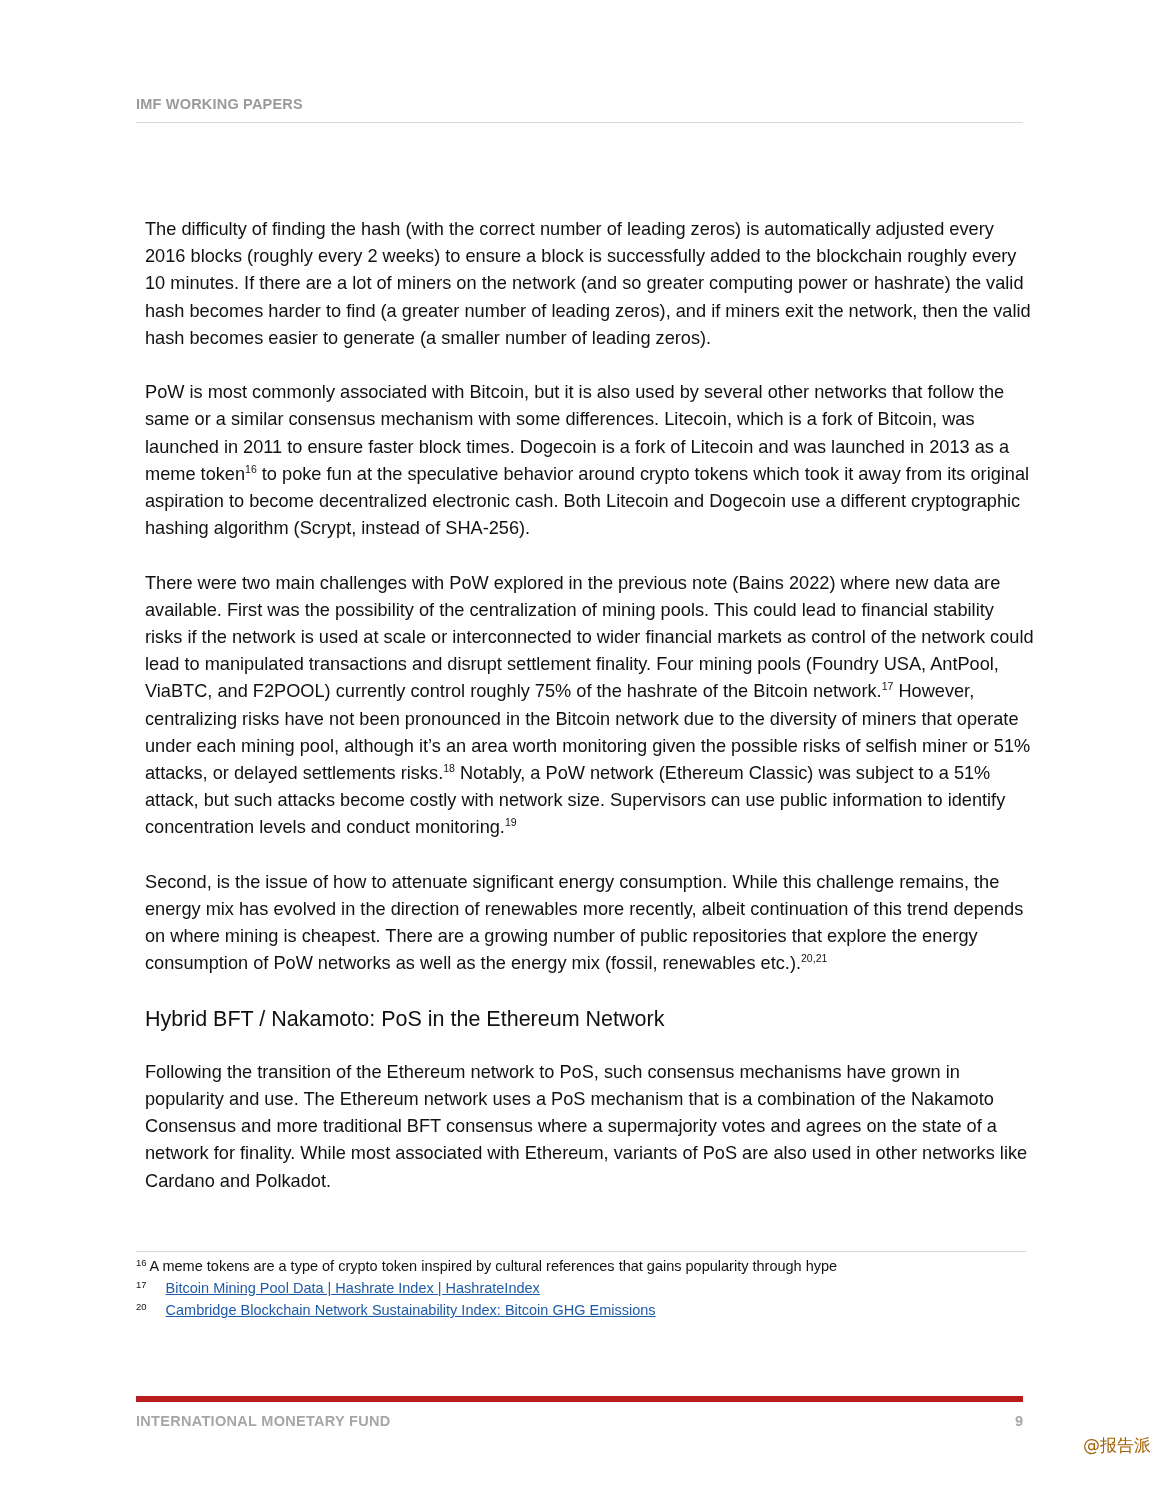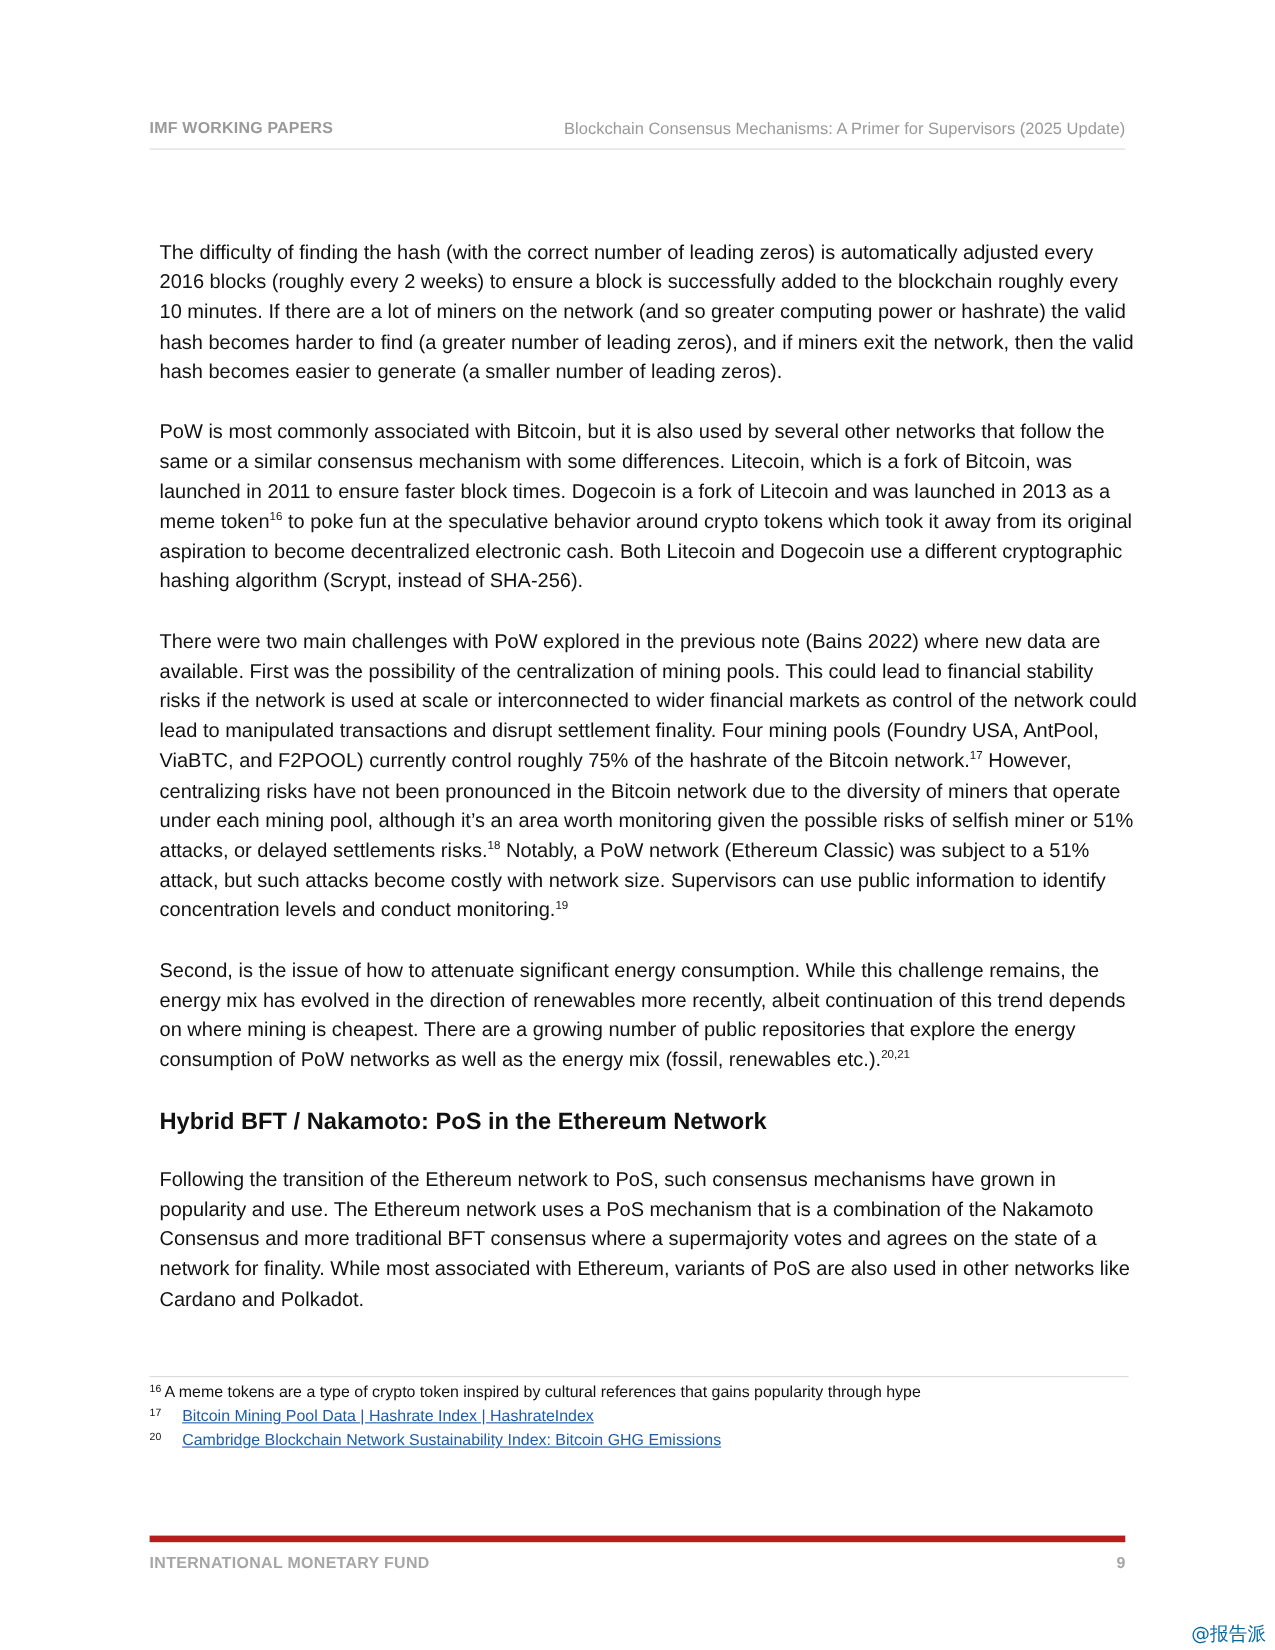--- a/index.html
+++ b/index.html
@@ -1,37 +1,36 @@
 <!DOCTYPE html>
 <html><head>
 <meta charset="utf-8">
 <style>
   html, body { margin: 0; padding: 0; background: #ffffff; }
   body { width: 1159px; height: 1500px; position: relative; font-family: "Liberation Sans", sans-serif; color: #1a1a1a; overflow: hidden; }
-  .header { position: absolute; left: 136px; top: 94px; width: 887px; height: 28px; border-bottom: 1px solid #d9d9d9; margin-top: 13px; }
+  .header { position: absolute; left: 136px; top: 94px; width: 887px; height: 28px; border-bottom: 1px solid #d9d9d9; }
   .header-left { position: absolute; left: 0; top: 2px; font-size: 14.5px; font-weight: bold; color: #9a9a9a; letter-spacing: 0.2px; }
   .header-right { position: absolute; right: 0; top: 2px; font-size: 15px; color: #9a9a9a; }
   .body-text { position: absolute; left: 121px; top: 216px; width: 890px; font-size: 18.2px; line-height: 27.2px; color: #111; margin-left: 24px; }
   .body-text p { margin: 0 0 27.2px 0; }
   sup { font-size: 10.5px; line-height: 0; vertical-align: 7px; }
-  h2 { font-size: 21.5px; font-weight: bold; margin: 14px 0 26px 0; line-height: 28px; color: #111; }
+  h2 { font-size: 21.5px; font-weight: normal; margin: 14px 0 26px 0; line-height: 28px; color: #111; }
   .footnotes { position: absolute; left: 136px; top: 1251px; width: 890px; border-top: 1px solid #d9d9d9; padding-top: 3px; font-size: 14.5px; line-height: 22.2px; color: #111; }
   .fn sup { font-size: 9.5px; vertical-align: 5px; margin-right: 3px; }
   .fn a { color: #1f5ba8; text-decoration: underline; margin-left: 16px; }
   .footer { position: absolute; left: 136px; top: 1396px; width: 887px; border-top: 6px solid #b91c1c; }
   .footer-left { position: absolute; left: 0; top: 11px; font-size: 14.5px; font-weight: bold; color: #a6a6a6; letter-spacing: 0.3px; }
   .footer-right { position: absolute; right: 0; top: 11px; font-size: 14.5px; font-weight: bold; color: #a6a6a6; }
-  .watermark { position: absolute; right: 8px; top: 1474px; font-size: 17px; color: #0369a1; font-family: "DejaVu Sans", sans-serif; }
+  .watermark { position: absolute; right: 8px; top: 1434px; font-size: 17px; color: #a16207; font-family: "DejaVu Sans", sans-serif; }
 </style>
 </head>
 <body>
 
 <div class="header">
   <span class="header-left">IMF WORKING PAPERS</span>
-  <span class="header-right">Blockchain Consensus Mechanisms: A Primer for Supervisors (2025 Update)</span>
 </div>
 
 <div class="body-text">
   <p><span>The difficulty of finding the hash (with the correct number of leading zeros) is automatically adjusted every 2016 blocks (roughly every 2 weeks) to ensure a block is successfully added to the blockchain roughly every 10 minutes. If there are a lot of miners on the network (and so greater computing power or hashrate) the valid hash becomes harder to find (a greater number of leading zeros), and if miners exit the network, then the valid hash becomes easier to generate (a smaller number of leading zeros).</span></p>
   <p><span>PoW is most commonly associated with Bitcoin, but it is also used by several other networks that follow the same or a similar consensus mechanism with some differences. Litecoin, which is a fork of Bitcoin, was launched in 2011 to ensure faster block times. Dogecoin is a fork of Litecoin and was launched in 2013 as a meme token</span><sup>16</sup><span> to poke fun at the speculative behavior around crypto tokens which took it away from its original aspiration to become decentralized electronic cash. Both Litecoin and Dogecoin use a different cryptographic hashing algorithm (Scrypt, instead of SHA-256).</span></p>
   <p><span>There were two main challenges with PoW explored in the previous note (Bains 2022) where new data are available. First was the possibility of the centralization of mining pools. This could lead to financial stability risks if the network is used at scale or interconnected to wider financial markets as control of the network could lead to manipulated transactions and disrupt settlement finality. Four mining pools (Foundry USA, AntPool, ViaBTC, and F2POOL) currently control roughly 75% of the hashrate of the Bitcoin network.</span><sup>17</sup><span> However, centralizing risks have not been pronounced in the Bitcoin network due to the diversity of miners that operate under each mining pool, although it’s an area worth monitoring given the possible risks of selfish miner or 51% attacks, or delayed settlements risks.</span><sup>18</sup><span> Notably, a PoW network (Ethereum Classic) was subject to a 51% attack, but such attacks become costly with network size. Supervisors can use public information to identify concentration levels and conduct monitoring.</span><sup>19</sup></p>
   <p><span>Second, is the issue of how to attenuate significant energy consumption. While this challenge remains, the energy mix has evolved in the direction of renewables more recently, albeit continuation of this trend depends on where mining is cheapest. There are a growing number of public repositories that explore the energy consumption of PoW networks as well as the energy mix (fossil, renewables etc.).</span><sup>20,21</sup></p>
   <h2>Hybrid BFT / Nakamoto: PoS in the Ethereum Network</h2>
   <p><span>Following the transition of the Ethereum network to PoS, such consensus mechanisms have grown in popularity and use. The Ethereum network uses a PoS mechanism that is a combination of the Nakamoto Consensus and more traditional BFT consensus where a supermajority votes and agrees on the state of a network for finality. While most associated with Ethereum, variants of PoS are also used in other networks like Cardano and Polkadot.</span></p>
 </div>

